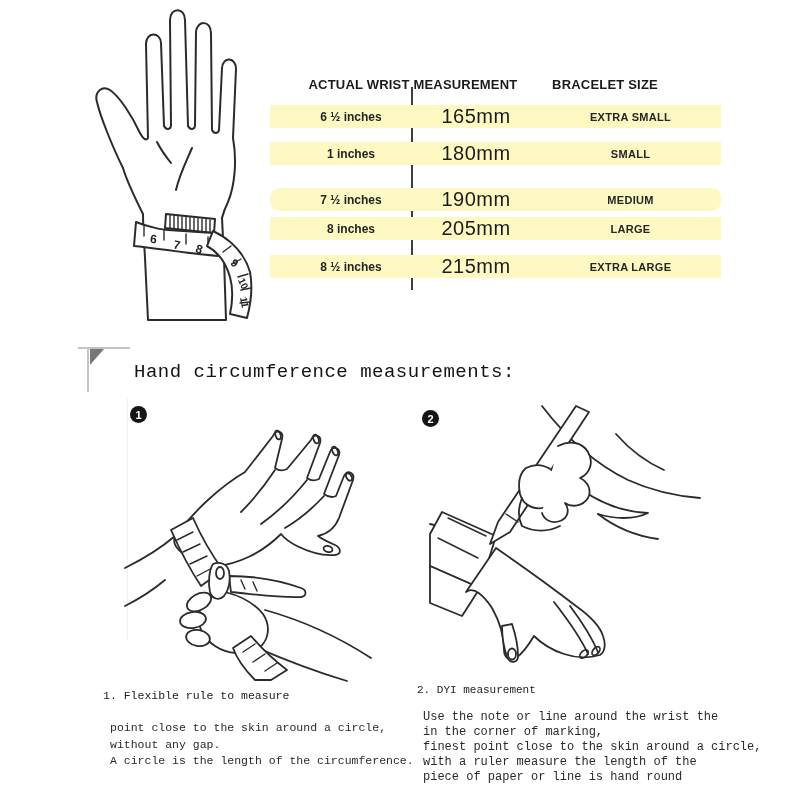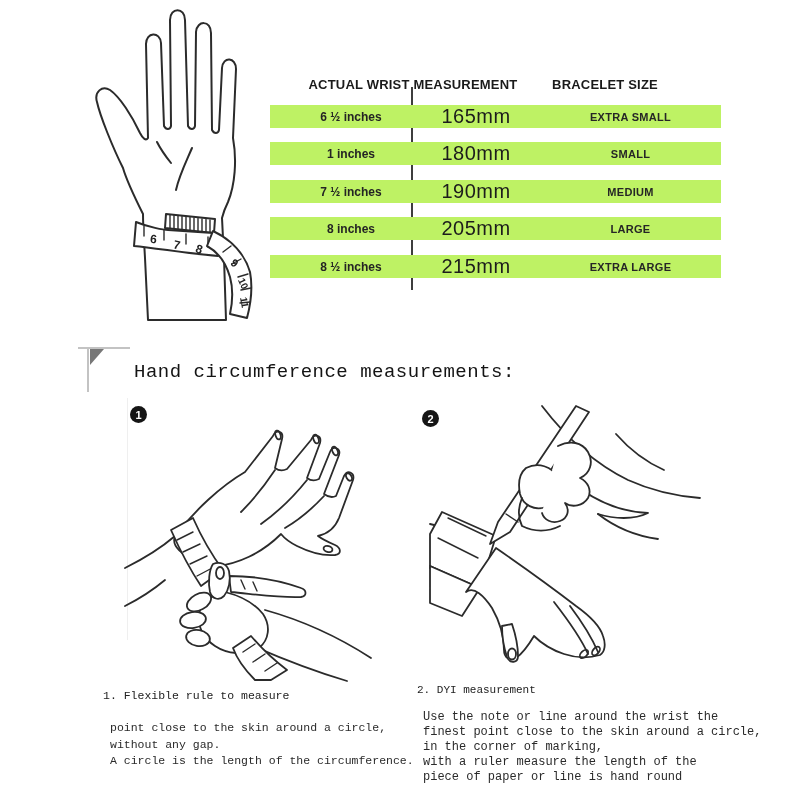--- a/index.html
+++ b/index.html
@@ -10,21 +10,21 @@
   .lnf{stroke:#2b2b2b;stroke-width:2;fill:#ffffff;stroke-linecap:round;stroke-linejoin:round;}
   .ln1{stroke:#2b2b2b;stroke-width:1.8;fill:none;stroke-linecap:round;stroke-linejoin:round;}
   .lnf1{stroke:#2b2b2b;stroke-width:1.8;fill:#ffffff;stroke-linecap:round;stroke-linejoin:round;}
   .tick{stroke:#2b2b2b;stroke-width:1.4;fill:none;stroke-linecap:round;}
   .tapenum{font-family:"Liberation Sans",sans-serif;font-weight:bold;fill:#222;}
 
   .tbl-header{position:absolute;font-weight:bold;font-size:13px;letter-spacing:.2px;color:#1a1a1a;text-align:center;margin-top:32px;}
   #hdr-measure{left:293px;top:45px;width:240px;}
   #hdr-size{left:535px;top:45px;width:140px;}
   #col-divider{position:absolute;left:411px;top:87px;width:2px;height:203px;background:#3d3d3d;}
-  .trow{position:absolute;left:270px;width:451px;height:23px;background:#bef264;display:flex;align-items:center;justify-content:space-between;}
+  .trow{position:absolute;left:270px;width:451px;height:23px;background:#fef9c3;display:flex;align-items:center;justify-content:space-between;}
   .cell-in{width:142px;padding-left:20px;box-sizing:content-box;text-align:center;font-size:12px;font-weight:bold;color:#242424;width:122px;}
   .cell-mm{width:128px;text-align:center;font-size:20px;font-weight:400;letter-spacing:.5px;color:#1c1c1c;}
   .cell-size{flex:1;text-align:center;font-size:11px;font-weight:bold;letter-spacing:.3px;color:#262626;}
 
   .tmark-h{position:absolute;left:78px;top:347px;width:52px;height:2px;background:#c3c3c3;}
   .tmark-v{position:absolute;left:87px;top:347px;width:2px;height:45px;background:#c3c3c3;}
   .tmark-tri{position:absolute;left:90px;top:349px;width:0;height:0;border-top:16px solid #777;border-right:14px solid transparent;}
   #section-heading{position:absolute;left:101px;top:361px;font-family:"Liberation Mono",monospace;
                    font-size:19px;letter-spacing:.5px;color:#141414;white-space:nowrap;margin-left:33px;}
   .faint-divider{position:absolute;left:127px;top:398px;width:1px;height:242px;background:#efefef;}
@@ -87,21 +87,21 @@
   <div class="trow" style="top:105px;">
     <div class="cell-in">6 ½ inches</div>
     <div class="cell-mm">165mm</div>
     <div class="cell-size">EXTRA SMALL</div>
   </div>
   <div class="trow" style="top:142px;">
     <div class="cell-in">1 inches</div>
     <div class="cell-mm">180mm</div>
     <div class="cell-size">SMALL</div>
   </div>
-  <div class="trow" style="top:180px;">
+  <div class="trow" style="top:188px;border-radius:9px;">
     <div class="cell-in">7 ½ inches</div>
     <div class="cell-mm">190mm</div>
     <div class="cell-size">MEDIUM</div>
   </div>
   <div class="trow" style="top:217px;">
     <div class="cell-in">8 inches</div>
     <div class="cell-mm">205mm</div>
     <div class="cell-size">LARGE</div>
   </div>
   <div class="trow" style="top:255px;">
@@ -206,19 +206,19 @@
   <div class="step-title" id="step1-title">1. Flexible rule to measure</div>
   <div class="step-body" id="step1-body">
     <div>point close to the skin around a circle,</div>
     <div>without any gap.</div>
     <div>A circle is the length of the circumference.</div>
   </div>
 
   <div class="step-title" id="step2-title">2. DYI measurement</div>
   <div class="step-body" id="step2-body">
     <div>Use the note or line around the wrist the</div>
+    <div>in the corner of marking,</div>
     <div>finest point close to the skin around a circle,</div>
-    <div>in the corner of marking,</div>
     <div>with a ruler measure the length of the</div>
     <div>piece of paper or line is hand round</div>
   </div>
 
 </div>
 
 </body></html>

